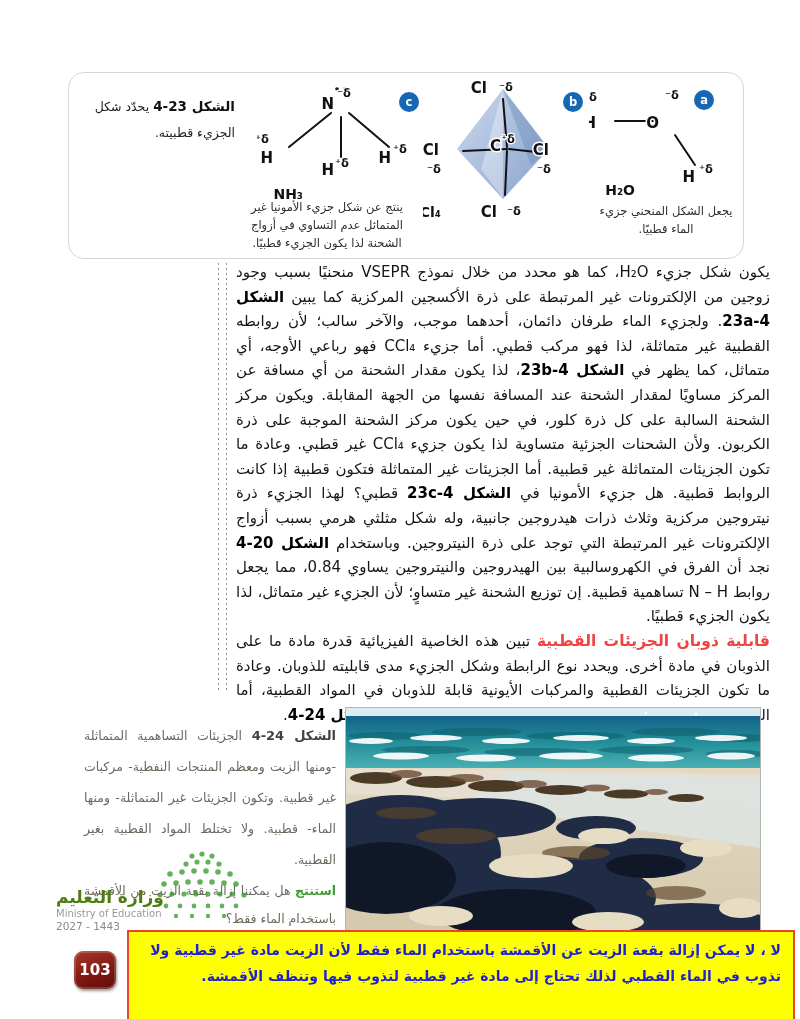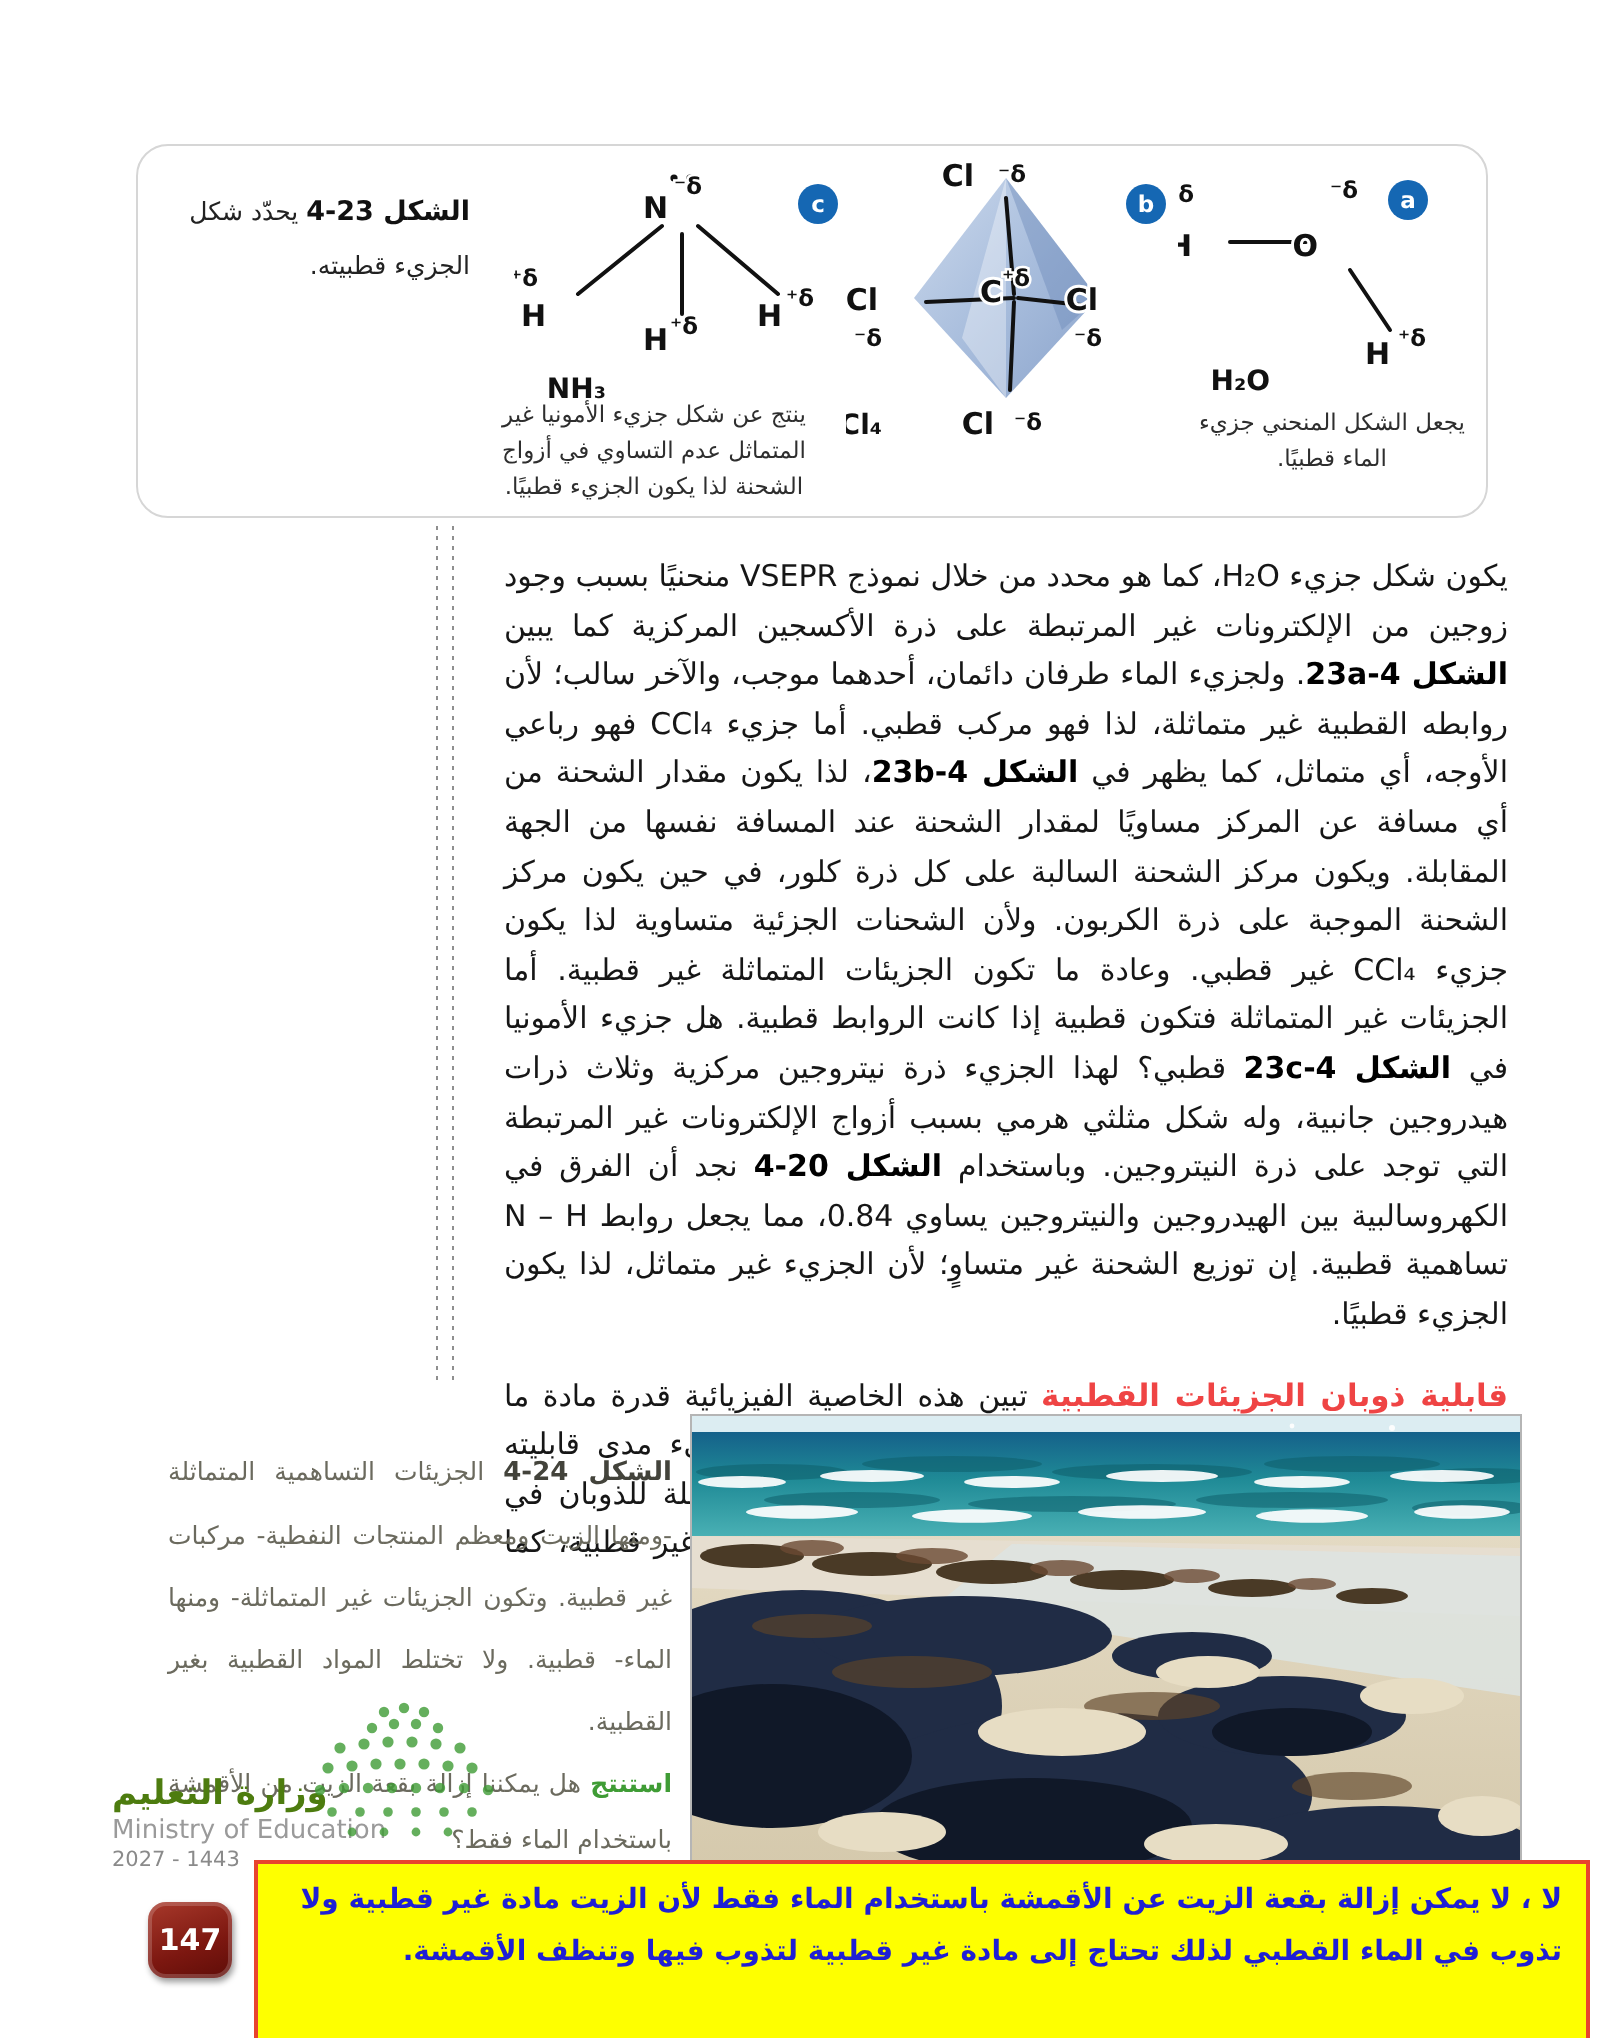--- a/index.html
+++ b/index.html
@@ -42,42 +42,42 @@
   .bond{stroke:#111;stroke-width:2;stroke-linecap:round}
 
   
   .dotline{position:absolute;width:1px;top:263px;height:430px;
     background-image:repeating-linear-gradient(to bottom,#8f8f8f 0 2px,transparent 2px 5px)}
   .dot1{left:218px}.dot2{left:226px}
   .body-text{
     position:absolute;left:236px;top:260px;width:534px;direction:rtl;
     text-align:justify;font-size:15px;line-height:24.6px;color:#161616;
   }
-  .body-text p{margin:16px}
+  .body-text p{margin:0}
   .ref{font-weight:bold;color:#000}
   .heading-red{color:#ef4444;font-weight:bold;font-size:15.5px}
 
   
   .fig24-caption{
     position:absolute;left:84px;top:720px;width:252px;direction:rtl;
     text-align:justify;font-size:12.5px;color:#6b6a5e;line-height:31px;z-index:1;
   }
   .fig24-label{font-weight:bold;color:#43433b;font-size:13px}
   .inference{margin-top:2px;line-height:28px}
   .inference-label{color:#3f9c35;font-weight:bold}
   .photo{
     position:absolute;left:345px;top:707px;width:416px;height:239px;
     border:1px solid #b5b5b5;box-sizing:border-box;z-index:1;
   }
   .watermark{position:absolute;left:150px;top:850px;z-index:3;opacity:.8;pointer-events:none}
 
   
   .ministry{position:absolute;left:56px;top:887px;z-index:1}
   .ministry-ar{font-size:17px;font-weight:bold;color:#4d7c0f;direction:rtl;text-align:left}
-  .ministry-en{font-size:13px;color:#9a9a9a;direction:ltr;text-align:left;margin-top:1px}
+  .ministry-en{font-size:10px;color:#9a9a9a;direction:ltr;text-align:left;margin-top:1px}
   .ministry-year{font-size:10.5px;color:#8a8a8a;direction:ltr;text-align:left;margin-top:1px}
   .page-badge{
     position:absolute;left:74px;top:951px;width:42px;height:38px;z-index:4;
     background:linear-gradient(160deg,#a8392b 0%,#7c1710 60%,#5e0d08 100%);
     border-radius:9px;color:#fff;font-weight:bold;font-size:15px;
     display:flex;align-items:center;justify-content:center;
     box-shadow:1px 2px 3px rgba(0,0,0,.4), inset 0 0 0 2px rgba(255,255,255,.18);
   }
   .answer-box{
     position:absolute;left:127px;top:930px;width:668px;height:110px;z-index:2;
@@ -314,19 +314,19 @@
       </g>
     </svg>
   </div>
 
   <div class="ministry">
     <div class="ministry-ar">وزارة التعليم</div>
     <div class="ministry-en">Ministry of Education</div>
     <div class="ministry-year">2027 - 1443</div>
   </div>
 
-  <div class="page-badge">147</div>
+  <div class="page-badge">103</div>
 
   <div class="answer-box">
     <span>لا ، لا يمكن إزالة بقعة الزيت عن الأقمشة باستخدام الماء فقط لأن الزيت مادة غير قطبية ولا تذوب في الماء القطبي لذلك تحتاج إلى مادة غير قطبية لتذوب فيها وتنظف الأقمشة.</span>
   </div>
 
 </div>
 
 </body></html>

